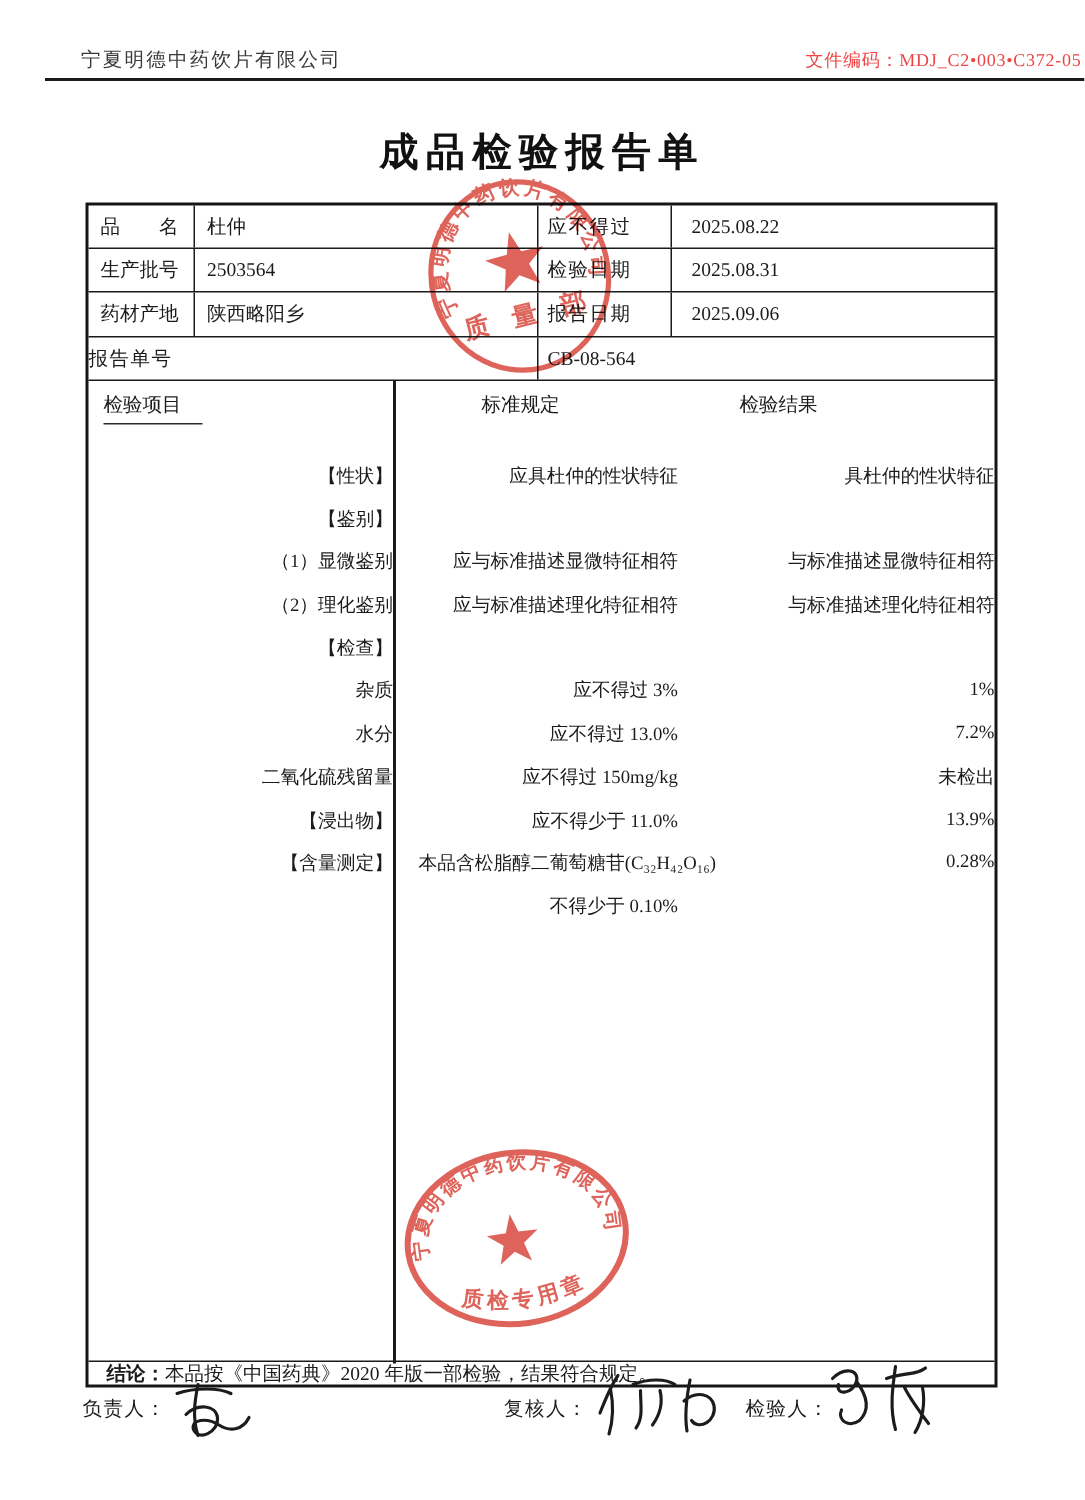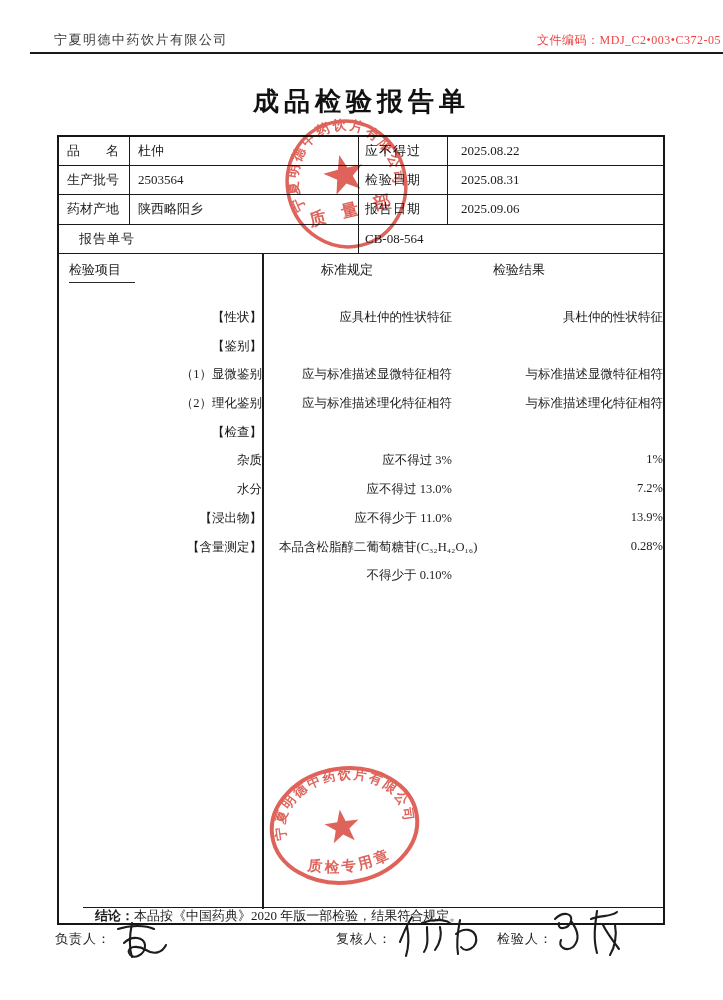--- a/index.html
+++ b/index.html
@@ -16,36 +16,36 @@
   .doc-title{left:0;right:0;top:84px;text-align:center;font-size:26px;font-weight:bold;letter-spacing:5px;color:#111;}
   
   .doc-table{left:57px;top:135px;width:608px;height:790px;border:2px solid #161616;box-sizing:border-box;}
   .info-row{position:absolute;left:0;right:0;height:29.2px;border-bottom:1.5px solid #1a1a1a;box-sizing:border-box;display:flex;}
   .info-cell{box-sizing:border-box;border-right:1.5px solid #1a1a1a;display:flex;align-items:center;font-size:13px;white-space:nowrap;}
   .info-cell.last{border-right:none;}
   .w-l1{width:71px;padding-left:8px;}
   .w-v1{width:229px;padding-left:8px;}
   .w-l2{width:89px;padding-left:6px;letter-spacing:1px;}
   .w-v2{flex:1;padding-left:13px;}
-  .w-rl{width:300px;padding-left:20px;letter-spacing:1px;}
+  .w-rl{width:300px;padding-left:0;letter-spacing:1px;}
   .w-rv{flex:1;padding-left:6px;}
   
   .col-divider{position:absolute;left:203px;top:117px;width:1.5px;height:655px;background:#1a1a1a;}
   .test-header{position:absolute;top:124px;left:0;right:0;height:28px;font-size:13px;}
   .th-item{position:absolute;left:10px;top:0;border-bottom:1.1px solid #2a2a2a;padding:0 14px 3px 0;}
   .th-std{position:absolute;left:218px;width:140px;top:0;text-align:center;}
   .th-res{position:absolute;left:390px;width:140px;top:0;text-align:center;}
   .test-rows{position:absolute;left:0;right:0;top:172px;}
   .trow{display:flex;height:28.7px;align-items:flex-start;}
   .tcell{box-sizing:border-box;font-size:12.5px;white-space:nowrap;text-align:right;}
   .tcell.c0{width:203px;padding-left:10px;}
   .tcell.c1{width:190px;padding-left:17px;}
   .tcell.c2{flex:1;padding-left:27px;}
   
-  .concl-row{position:absolute;left:0;right:0;top:770px;bottom:0;border-top:1.5px solid #1a1a1a;box-sizing:border-box;display:flex;align-items:center;font-size:13px;padding-left:12px;white-space:nowrap;margin-left:24px;}
+  .concl-row{position:absolute;left:0;right:0;top:770px;bottom:0;border-top:1.5px solid #1a1a1a;box-sizing:border-box;display:flex;align-items:center;font-size:13px;padding-left:12px;white-space:nowrap;}
   .concl-label{font-weight:bold;}
   
   .sig-label{font-size:13px;letter-spacing:1px;white-space:nowrap;}
   .sig-svg{position:absolute;}
   .sig-svg path{fill:none;stroke:#1c1c1c;stroke-width:2.1;stroke-linecap:round;stroke-linejoin:round;}
   
   .stamp{position:absolute;mix-blend-mode:multiply;opacity:.85;}
 </style>
 </head>
 <body>
@@ -117,20 +117,25 @@
         <div class="tcell c0">杂质</div>
         <div class="tcell c1">应不得过 3%</div>
         <div class="tcell c2">1%</div>
       </div>
       <div class="trow">
         <div class="tcell c0">水分</div>
         <div class="tcell c1">应不得过 13.0%</div>
         <div class="tcell c2">7.2%</div>
       </div>
       <div class="trow">
+        <div class="tcell c0">二氧化硫残留量</div>
+        <div class="tcell c1">应不得过 150mg/kg</div>
+        <div class="tcell c2">未检出</div>
+      </div>
+      <div class="trow">
         <div class="tcell c0">【浸出物】</div>
         <div class="tcell c1">应不得少于 11.0%</div>
         <div class="tcell c2">13.9%</div>
       </div>
       <div class="trow">
         <div class="tcell c0">【含量测定】</div>
         <div class="tcell c1">本品含松脂醇二葡萄糖苷(C₃₂H₄₂O₁₆)</div>
         <div class="tcell c2">0.28%</div>
       </div>
       <div class="trow">

